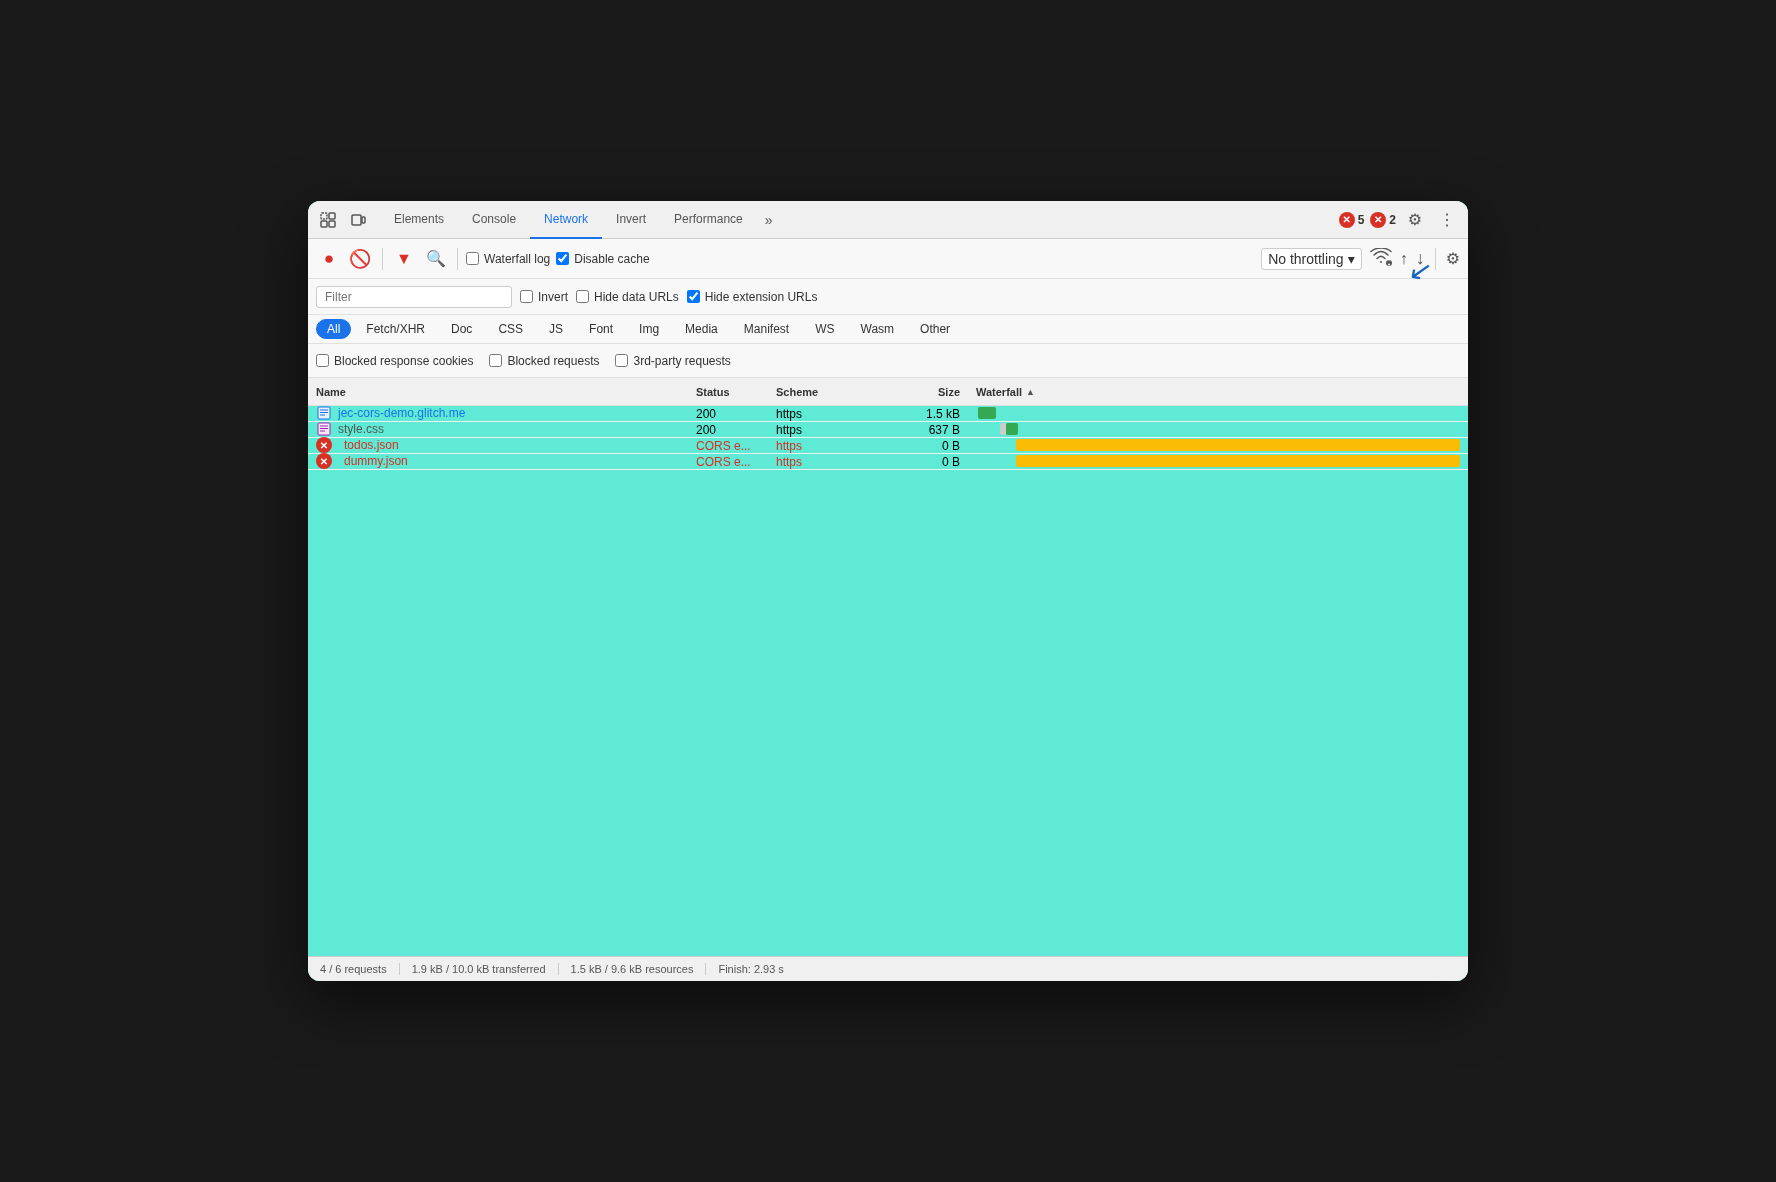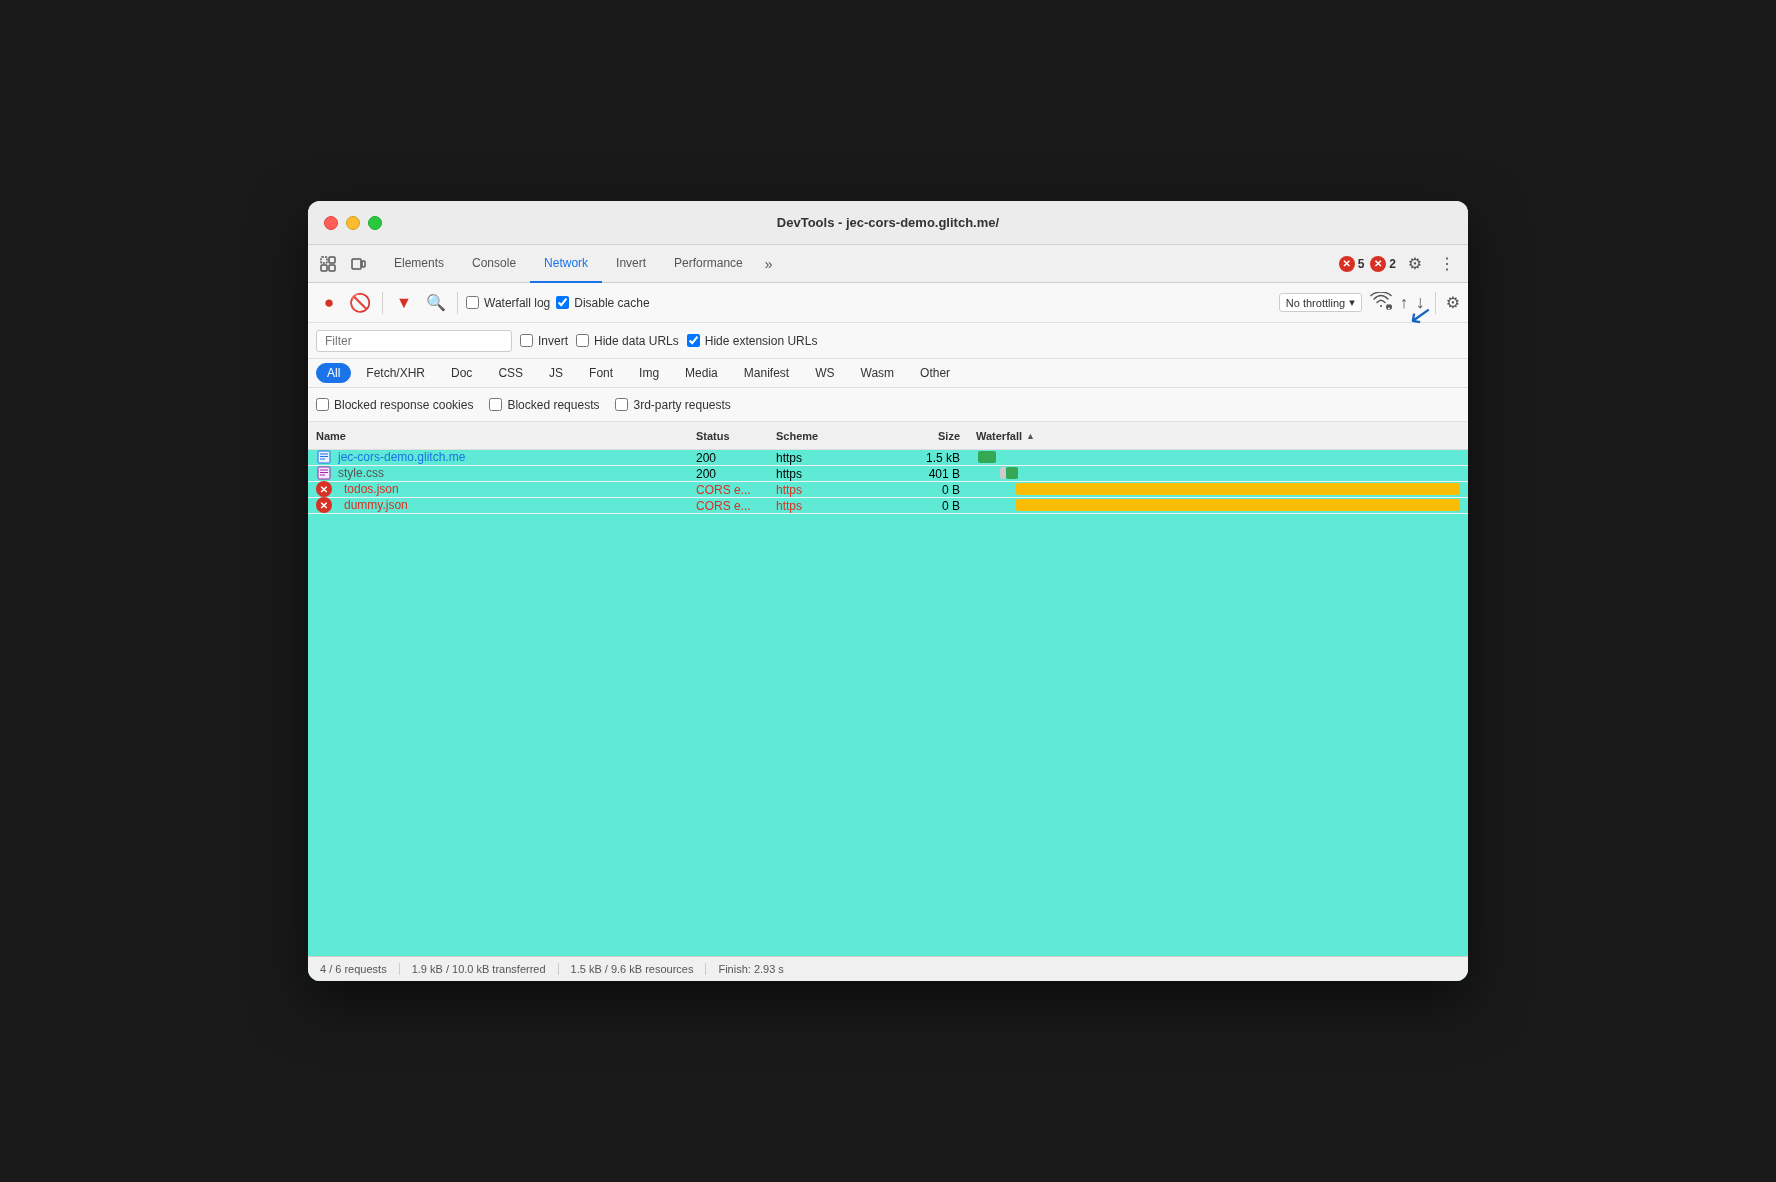--- a/index.html
+++ b/index.html
@@ -187,21 +187,21 @@
     .toolbar-right {
       margin-left: auto;
       display: flex;
       align-items: center;
       gap: 8px;
     }
     .throttle-select {
       display: flex;
       align-items: center;
       gap: 4px;
-      font-size: 11px;
+      font-size: 14px;
       color: #333;
       cursor: pointer;
       padding: 2px 6px;
       border: 1px solid #ccc;
       border-radius: 3px;
       background: #fff;
       justify-content: flex-end;
     }
     .wifi-icon { font-size: 16px; color: #555; }
     .upload-icon, .download-icon {
@@ -357,28 +357,20 @@
       border-right: 1px solid #ccc;
     }
     .status-segment:first-child { padding-left: 0; }
     .status-segment:last-child { border-right: none; }
   </style>
 </head>
 <body>
 
 <div class="window">
 
-  <div class="title-bar">
-    <div class="traffic-lights">
-      <div class="traffic-light tl-red"></div>
-      <div class="traffic-light tl-yellow"></div>
-      <div class="traffic-light tl-green"></div>
-    </div>
-    <span class="title-text">DevTools - jec-cors-demo.glitch.me/</span>
-  </div>
 
   <div class="devtools-body">
 
     <div class="tab-bar">
       <div class="tab-bar-icons">
         <div class="icon-btn">
           <svg width="16" height="16" viewBox="0 0 16 16" fill="none">
             <rect x="1" y="1" width="6" height="6" rx="1" stroke="#555" stroke-width="1.5" stroke-dasharray="2 1"></rect>
             <rect x="9" y="1" width="6" height="6" rx="1" stroke="#555" stroke-width="1.5"></rect>
             <rect x="1" y="9" width="6" height="6" rx="1" stroke="#555" stroke-width="1.5"></rect>
@@ -555,21 +547,21 @@
                 <rect x="1" y="1" width="12" height="12" rx="1" fill="#f8e8ff" stroke="#9c27b0" stroke-width="1"></rect>
                 <line x1="3" y1="4" x2="11" y2="4" stroke="#9c27b0" stroke-width="1"></line>
                 <line x1="3" y1="6.5" x2="11" y2="6.5" stroke="#9c27b0" stroke-width="1"></line>
                 <line x1="3" y1="9" x2="8" y2="9" stroke="#9c27b0" stroke-width="1"></line>
               </svg>
             </div>
             <span class="row-name" style="color:#555;">style.css</span>
           </div>
           <div class="col-status row-status">200</div>
           <div class="col-scheme row-scheme">https</div>
-          <div class="col-size row-size">401 B</div>
+          <div class="col-size row-size">637 B</div>
           <div class="col-waterfall row-waterfall">
             <div style="position:relative;width:100%;height:16px;">
               <div class="waterfall-bar" style="left:24px;width:6px;background:#ccc;"></div>
               <div class="waterfall-bar bar-green" style="left:30px;width:12px;"></div>
             </div>
           </div>
         </div>
 
         <div class="table-row">
           <div class="col-name" style="display:flex;align-items:center;">

